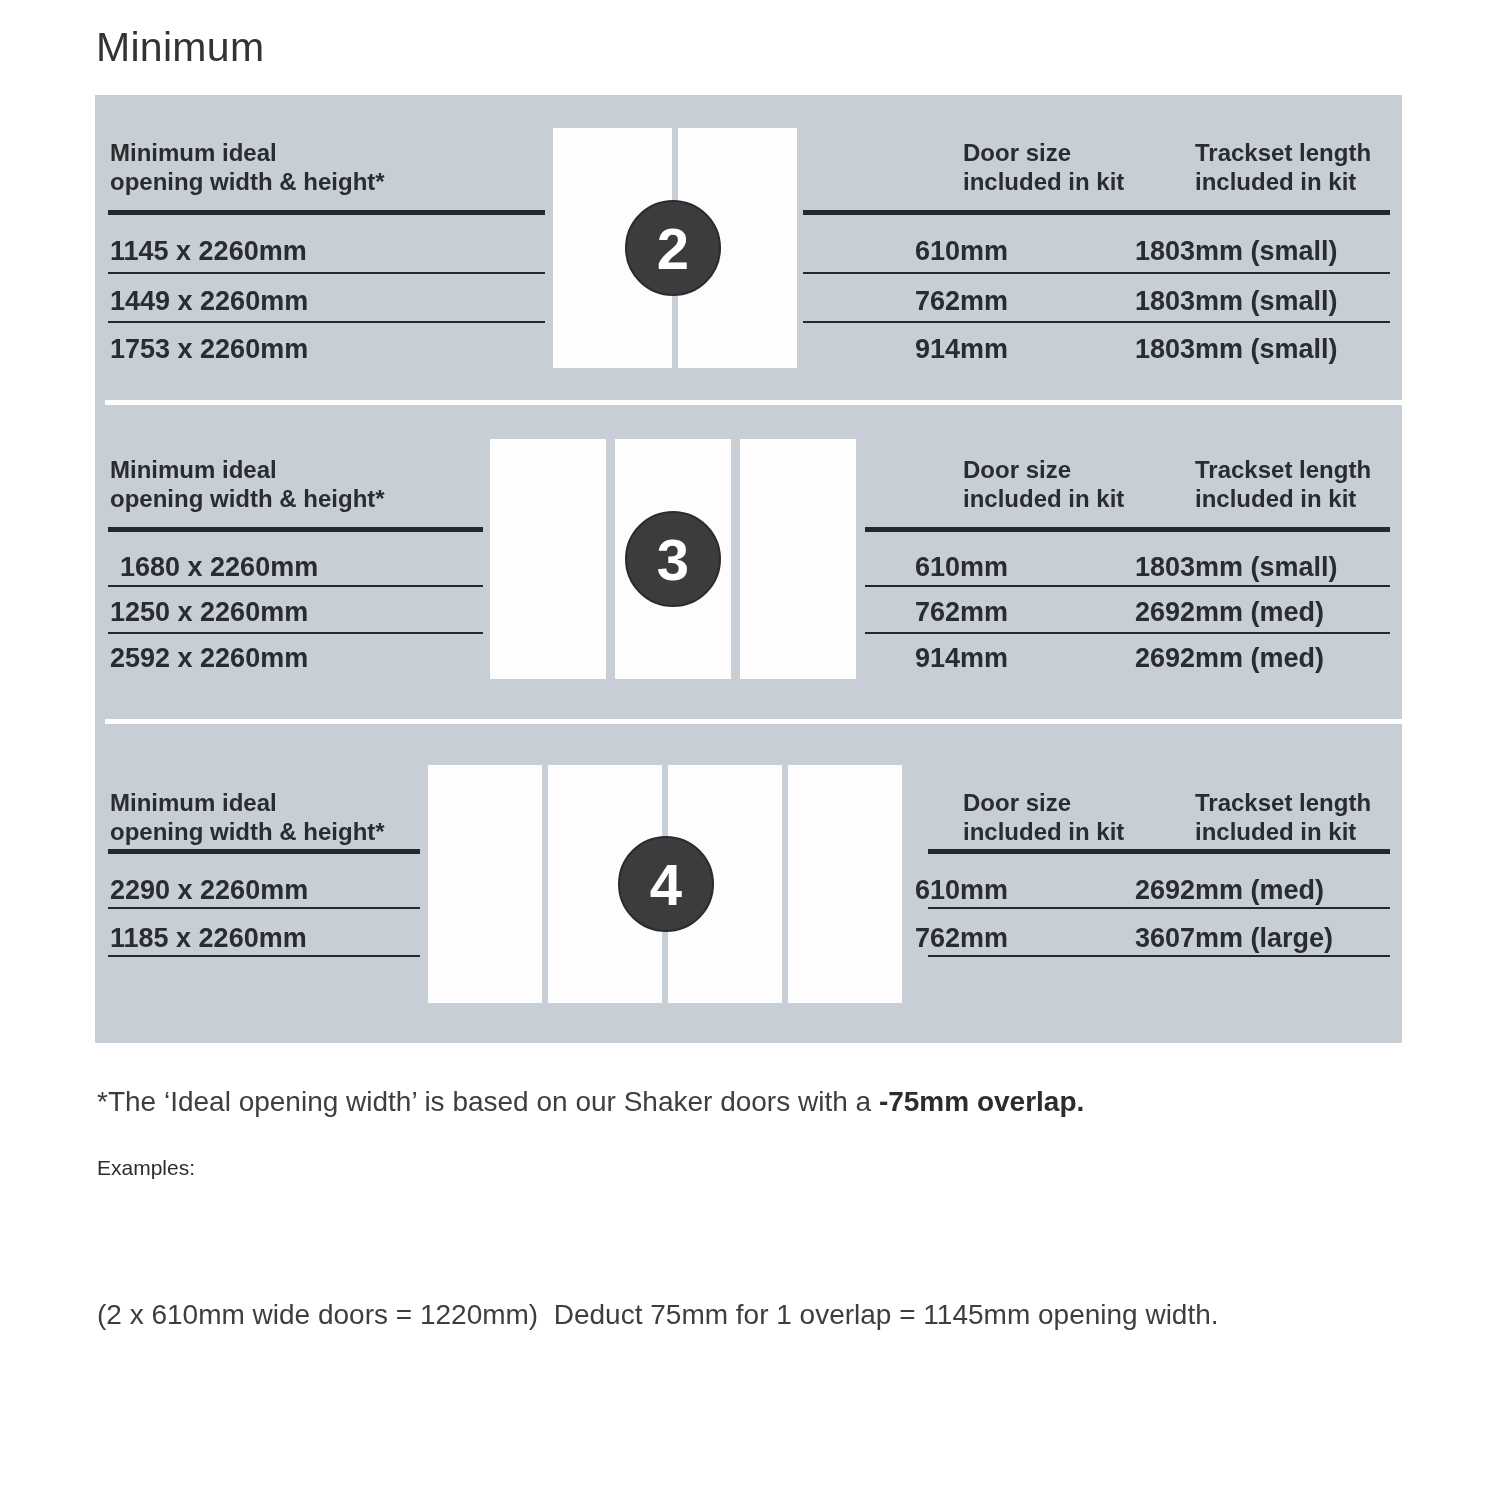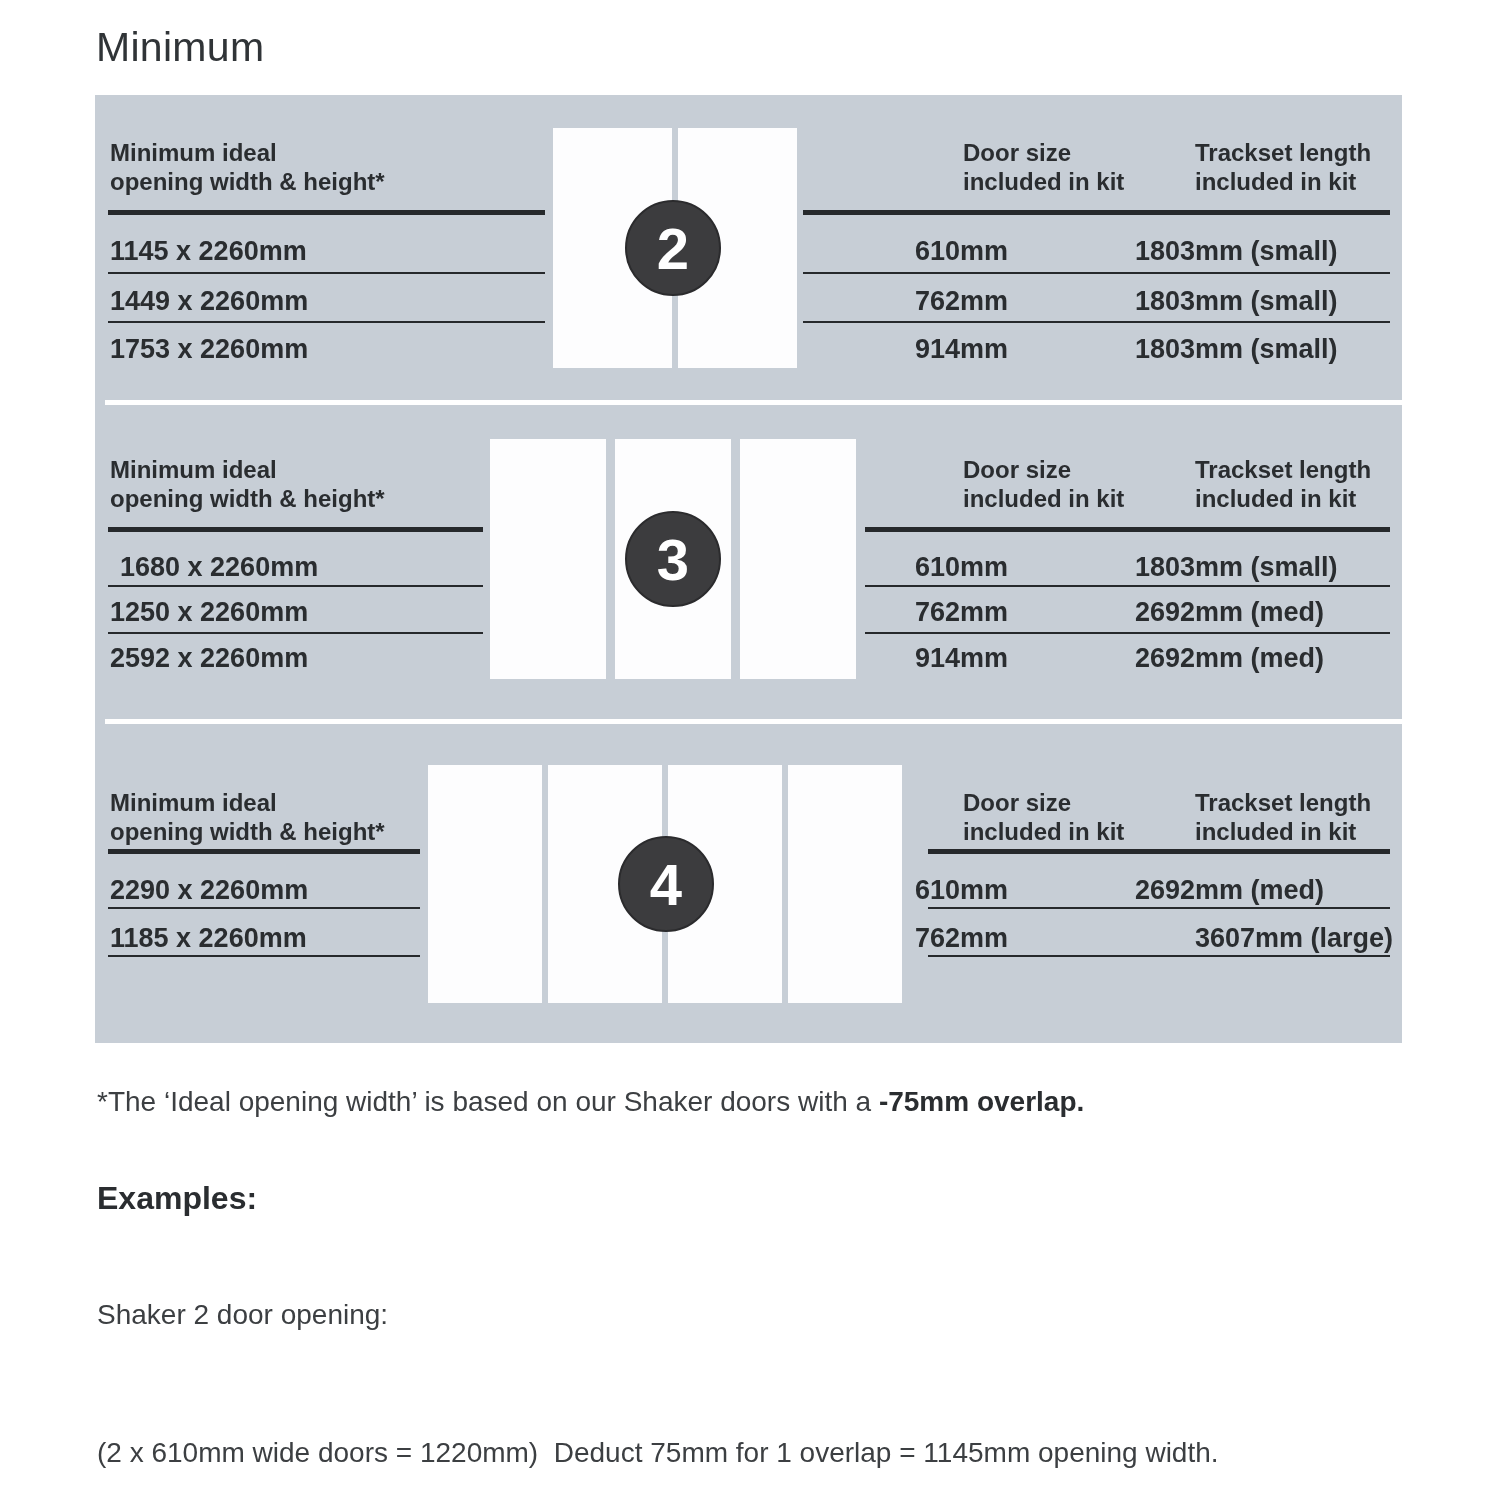--- a/index.html
+++ b/index.html
@@ -20,21 +20,21 @@
   .thin{height:2px;}
   .door{background:#fdfdfe;}
   .badge{
     width:96px;height:96px;border-radius:50%;
     background:#3c3c3e;border:2px solid #2b2b2d;box-sizing:border-box;
     color:#ffffff;font-size:58px;font-weight:700;
     display:flex;align-items:center;justify-content:center;
   }
   .footnote{left:97px;top:1086px;font-size:28px;color:#3c3f42;white-space:pre-wrap;}
   .footnote b{color:#2a2d30;}
-  .ex-heading{left:97px;top:1156px;font-size:32px;font-weight:700;color:#2a2d30;margin-top:24px;}
+  .ex-heading{left:97px;top:1156px;font-size:21px;font-weight:400;color:#2a2d30;}
   .ex-lines{left:97px;top:1200px;font-size:28px;color:#3c3f42;line-height:46px;white-space:pre-wrap;}
 </style>
 </head>
 <body>
 
 <div class="title abs">Minimum</div>
 
 <div class="panel abs">
 
   <div>
@@ -148,30 +148,29 @@
     </div>
 
     <div class="val abs" style="left:15px;top:778px">2290 x 2260mm</div>
     <div class="val right abs" style="left:820px;width:198px;top:778px">610mm</div>
     <div class="val right abs" style="left:1040px;width:255px;top:778px">2692mm (med)</div>
     <div class="rule thin abs" style="left:13px;top:812px;width:312px"></div>
     <div class="rule thin abs" style="left:833px;top:812px;width:462px"></div>
 
     <div class="val abs" style="left:15px;top:826px">1185 x 2260mm</div>
     <div class="val right abs" style="left:820px;width:198px;top:826px">762mm</div>
-    <div class="val right abs" style="left:1100px;width:255px;top:826px">3607mm (large)</div>
+    <div class="val right abs" style="left:1040px;width:255px;top:826px">3607mm (large)</div>
     <div class="rule thin abs" style="left:13px;top:860px;width:312px"></div>
     <div class="rule thin abs" style="left:833px;top:860px;width:462px"></div>
   </div>
 
 </div>
 
 <div class="footnote abs"><span>*The ‘Ideal opening width’ is based on our Shaker doors with a </span><b>-75mm overlap.</b></div>
 
 <div class="ex-heading abs">Examples:</div>
 <div class="ex-lines abs">
-  <div>Shaker 2 door opening:</div>
   <div>(2 x 610mm wide doors = 1220mm)  Deduct 75mm for 1 overlap = 1145mm opening width.</div>
   
   
   
   
 </div>
 
 </body></html>

